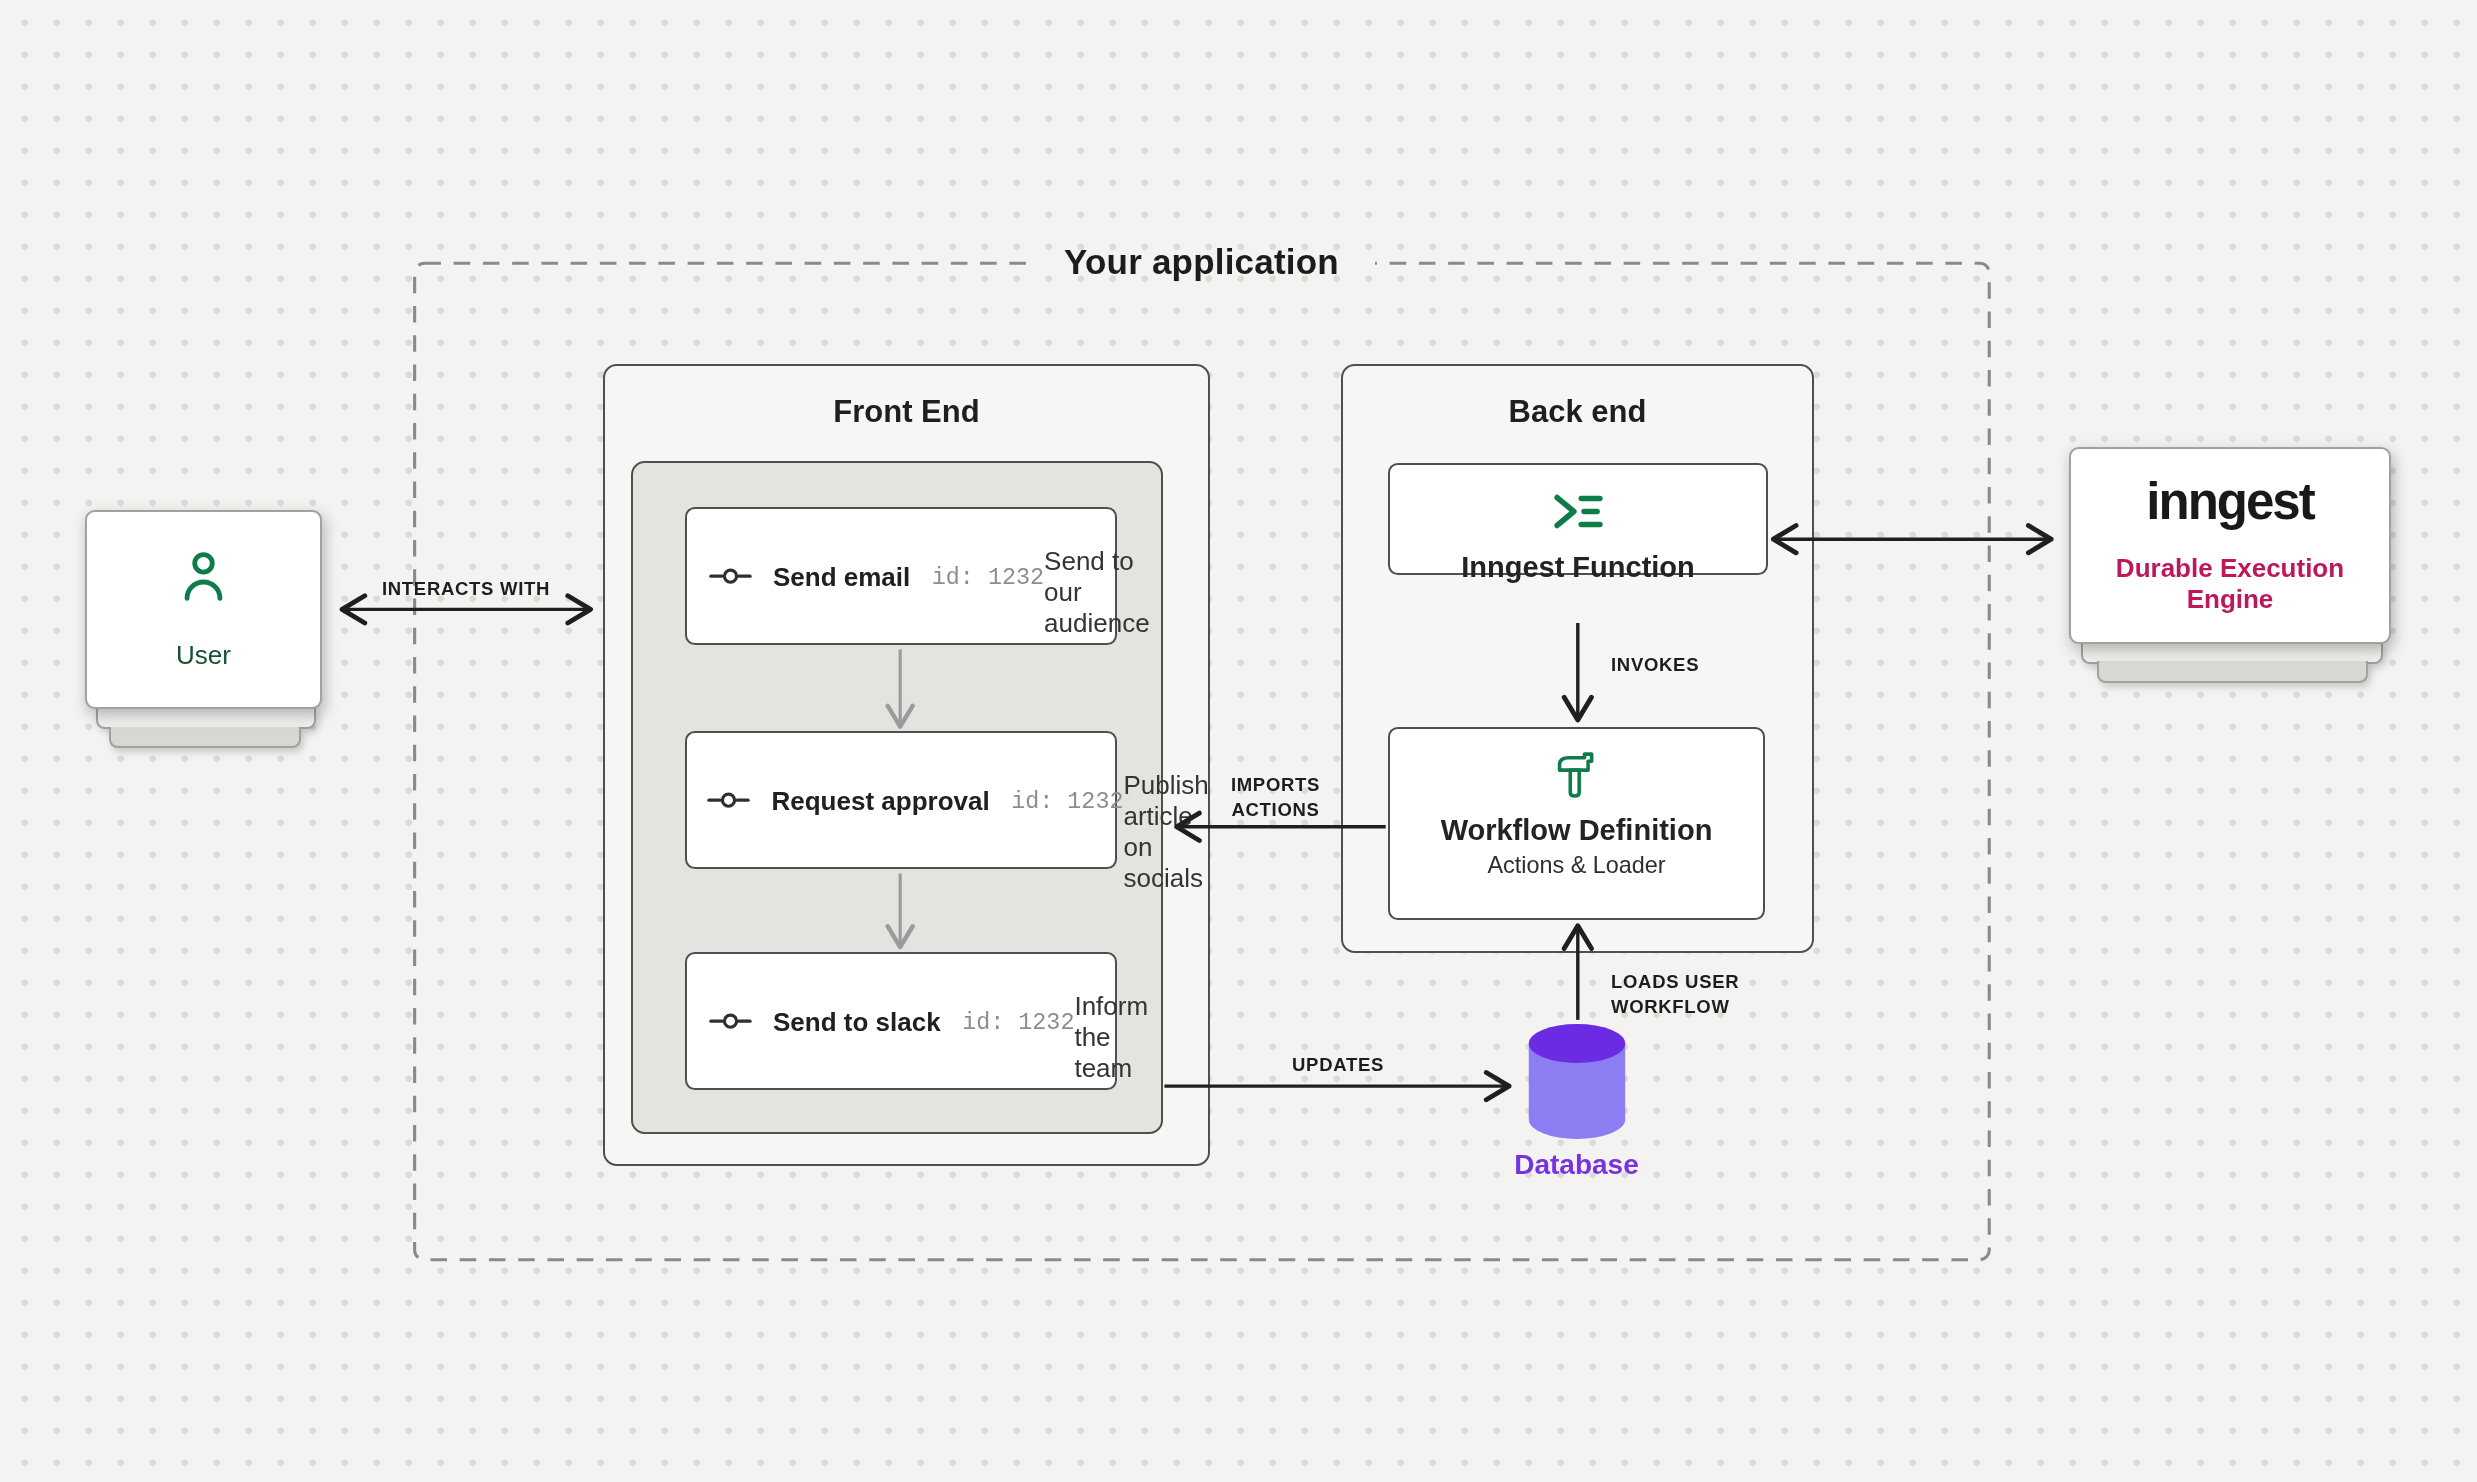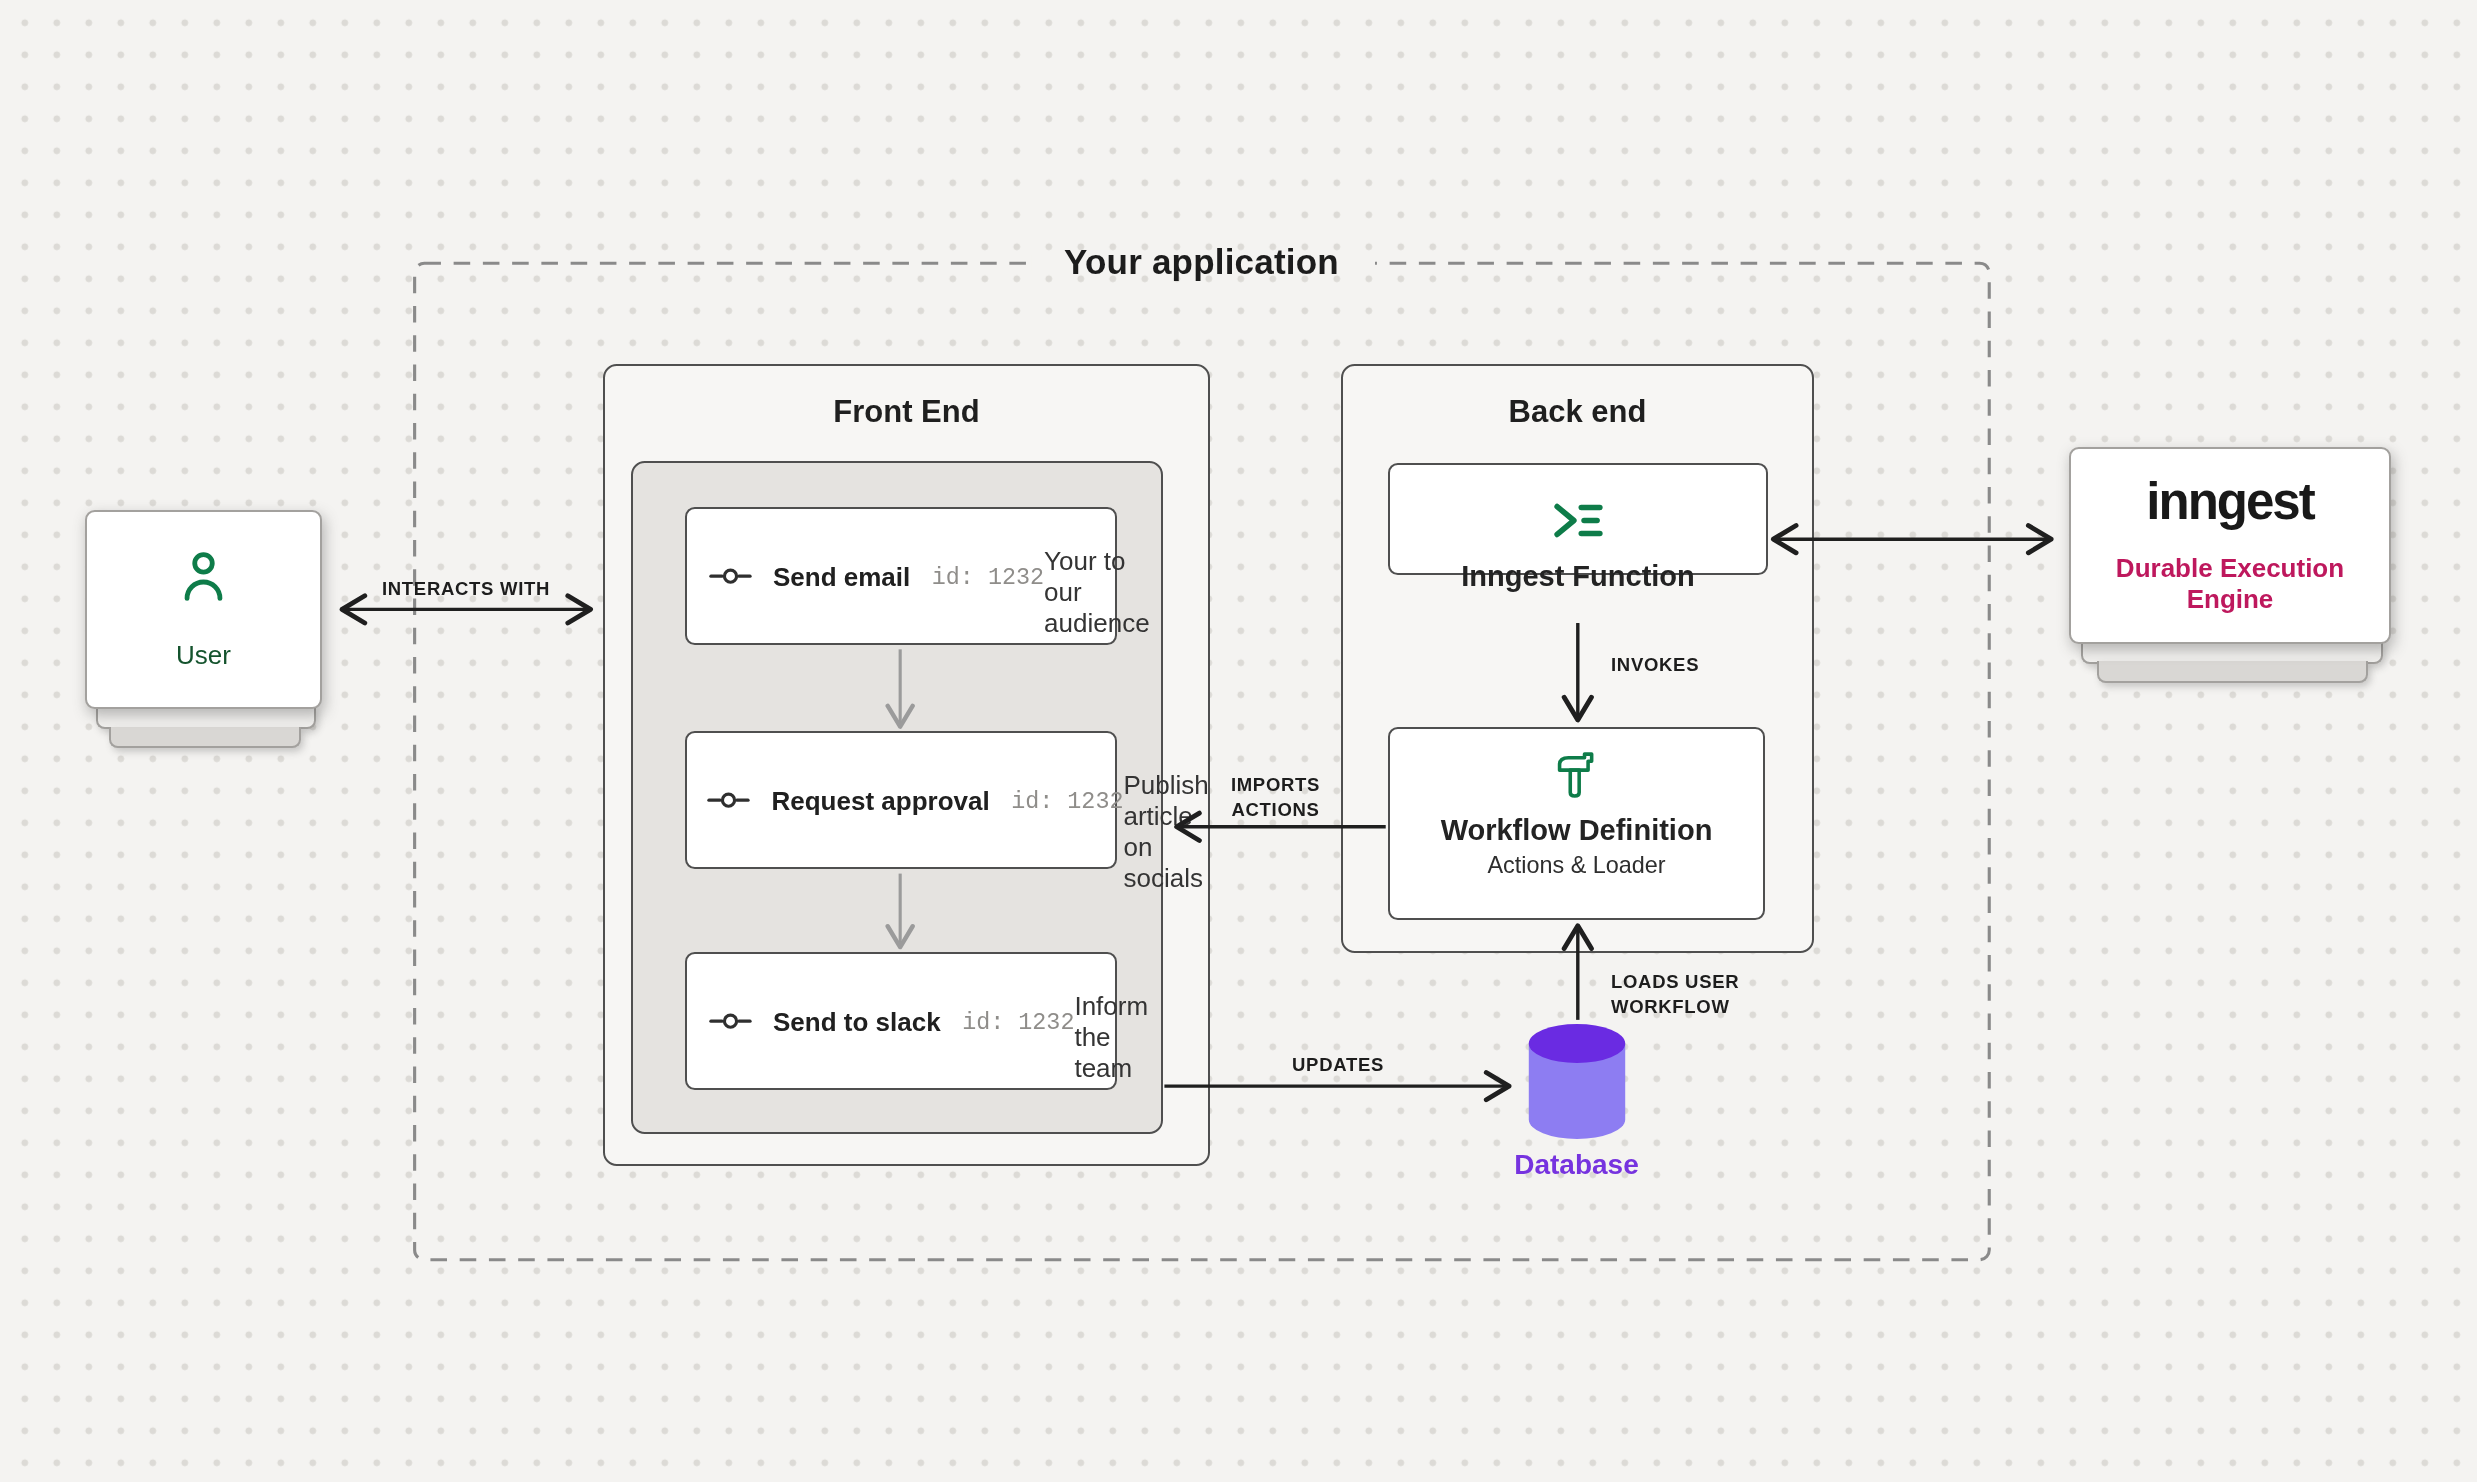--- a/index.html
+++ b/index.html
@@ -124,21 +124,21 @@
       <span>
         <svg width="43" height="22.4" viewBox="0 0 46 24" fill="none" stroke="#2f2f2f" stroke-width="3.4" stroke-linecap="round">
           <line x1="2" y1="12" x2="14" y2="12"></line>
             <circle cx="23" cy="12" r="6.5"></circle>
             <line x1="32" y1="12" x2="44" y2="12"></line>
         </svg>
       </span>
       <span class="wtitle">Send email</span>
       <span class="wid">id: 1232</span>
     </div>
-    <div class="wdesc">Your to our audience</div>
+    <div class="wdesc">Send to our audience</div>
   </div>
 
   <div class="abs wcard" style="left:685px;top:731px;width:432px;height:138px;padding-left:20px;">
     <div class="row1">
       <span>
         <svg width="43" height="22.4" viewBox="0 0 46 24" fill="none" stroke="#2f2f2f" stroke-width="3.4" stroke-linecap="round">
           <line x1="2" y1="12" x2="14" y2="12"></line>
             <circle cx="23" cy="12" r="6.5"></circle>
             <line x1="32" y1="12" x2="44" y2="12"></line>
         </svg>
@@ -160,21 +160,21 @@
       </span>
       <span class="wtitle">Send to slack</span>
       <span class="wid">id: 1232</span>
     </div>
     <div class="wdesc">Inform the team</div>
   </div>
 
   <div class="abs box" style="left:1341px;top:364px;width:473px;height:589px;box-sizing:border-box;"></div>
   <div class="abs box-title" style="left:1341px;top:394px;width:473px;">Back end</div>
 
-  <div class="abs becard" style="left:1388px;top:463px;width:380px;height:112px;padding-top:36px;">
+  <div class="abs becard" style="left:1388px;top:463px;width:380px;height:112px;padding-top:27px;">
     <span>
       <svg width="51" height="39" viewBox="0 0 54 42" fill="none" stroke="#0e7c49" stroke-width="6" stroke-linejoin="round" stroke-linecap="round">
         <path d="M4 6 L22 21 L4 36"></path>
         <line x1="30" y1="7" x2="50" y2="7"></line>
         <line x1="33" y1="21" x2="47" y2="21"></line>
         <line x1="30" y1="35" x2="50" y2="35"></line>
       </svg>
     </span>
     <div class="fn-label">Inngest Function</div>
   </div>

